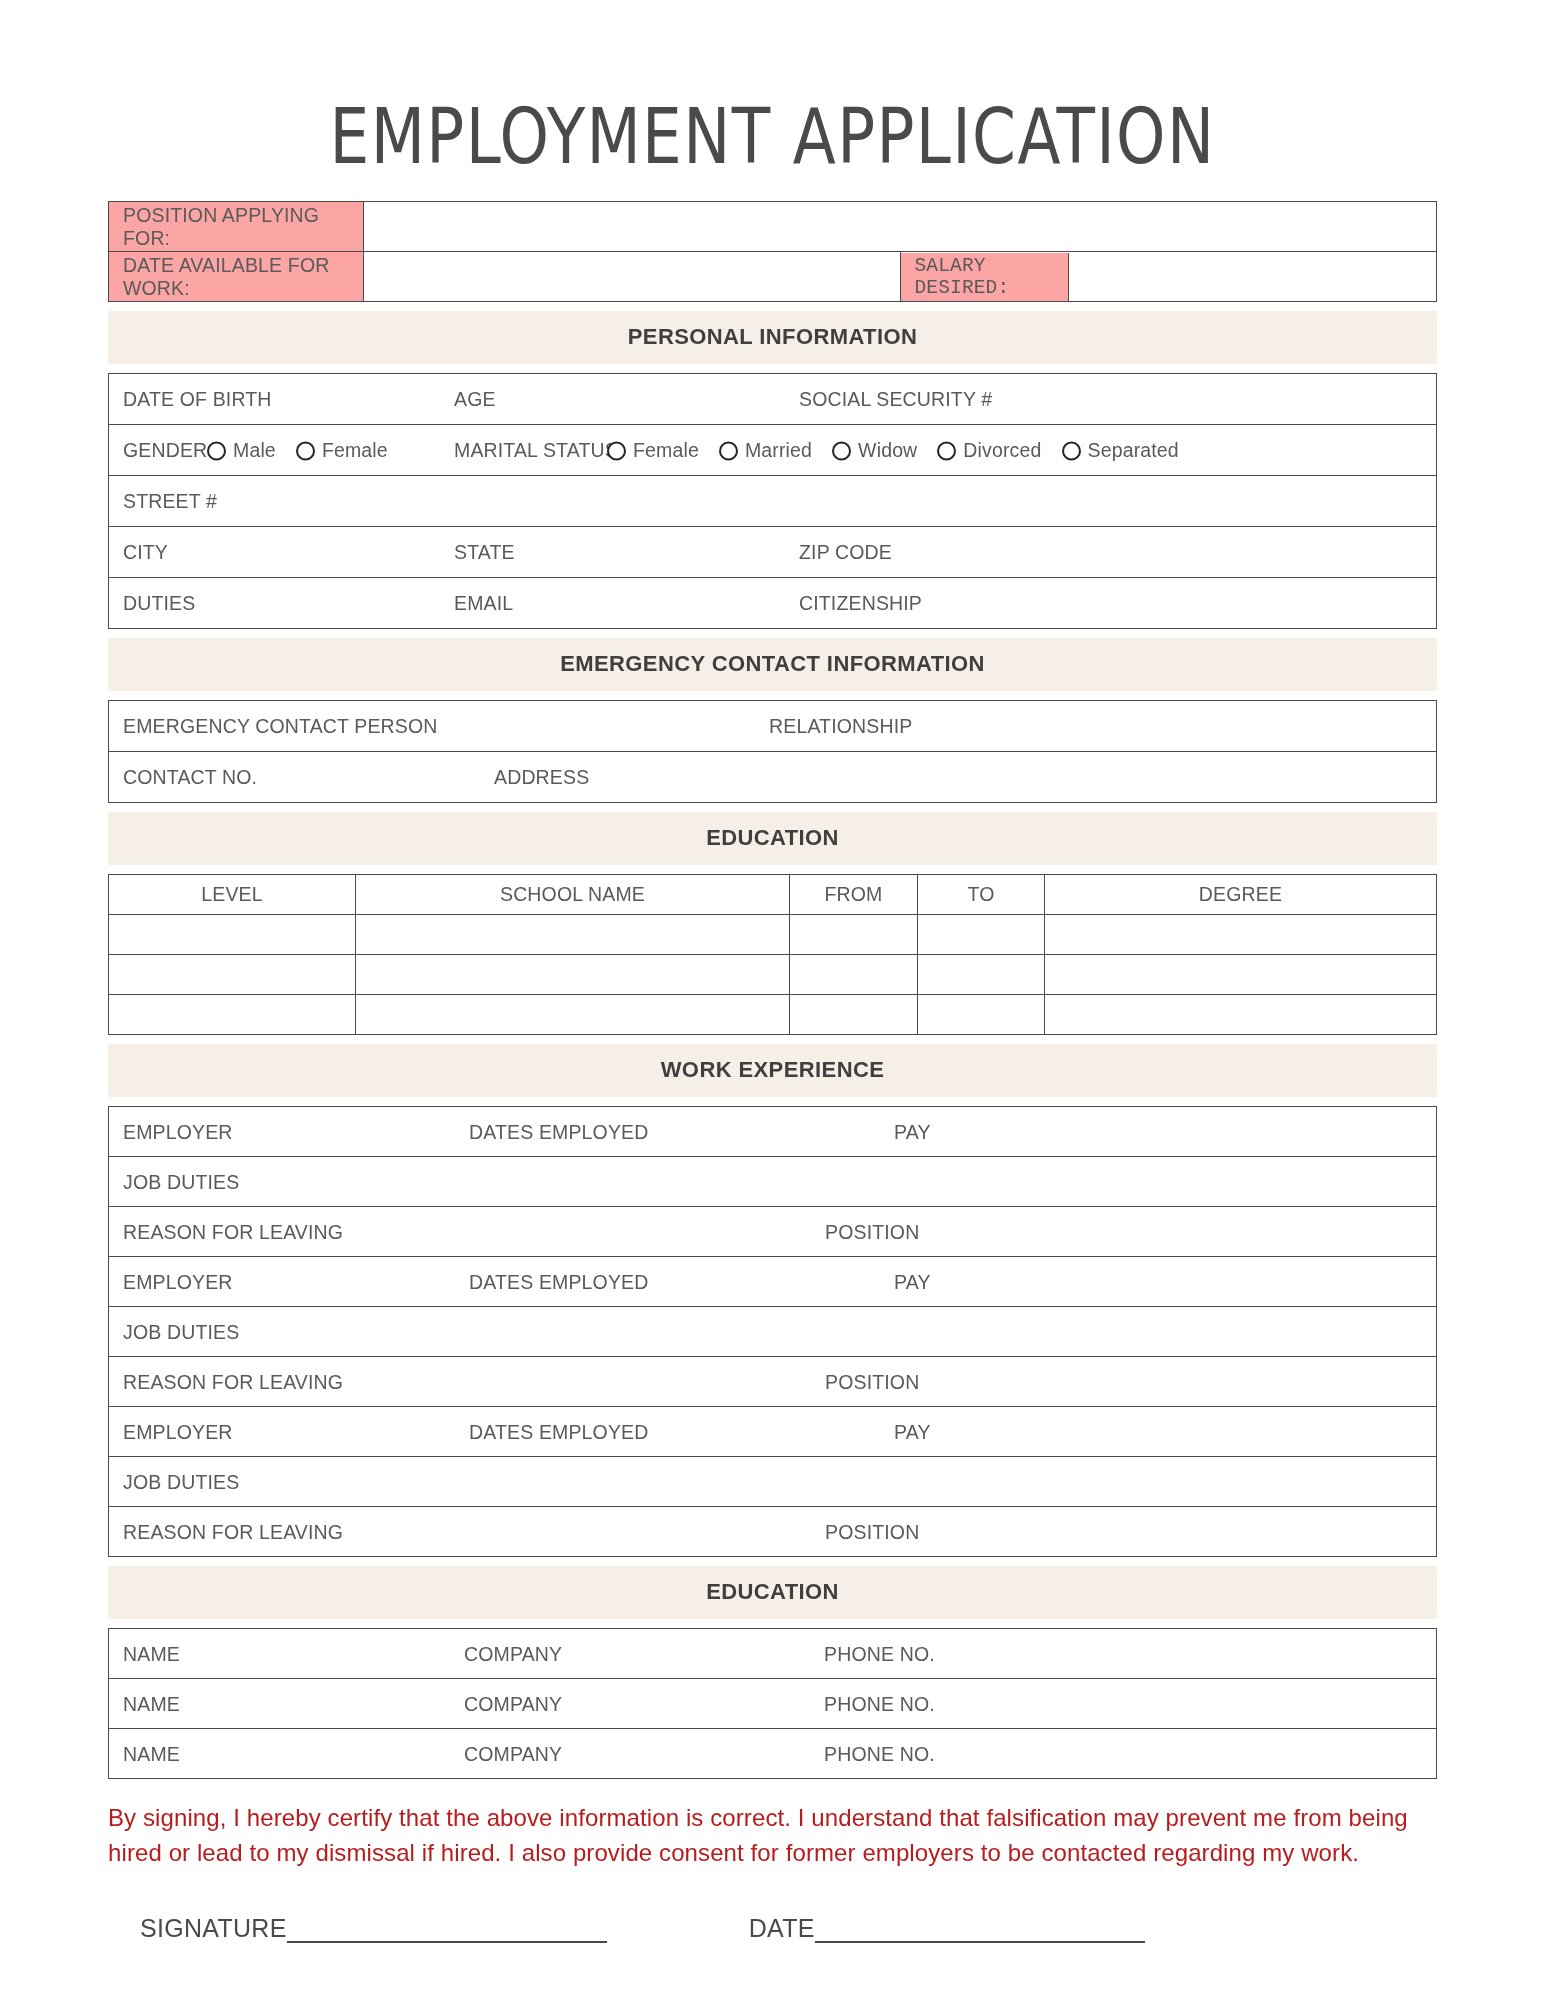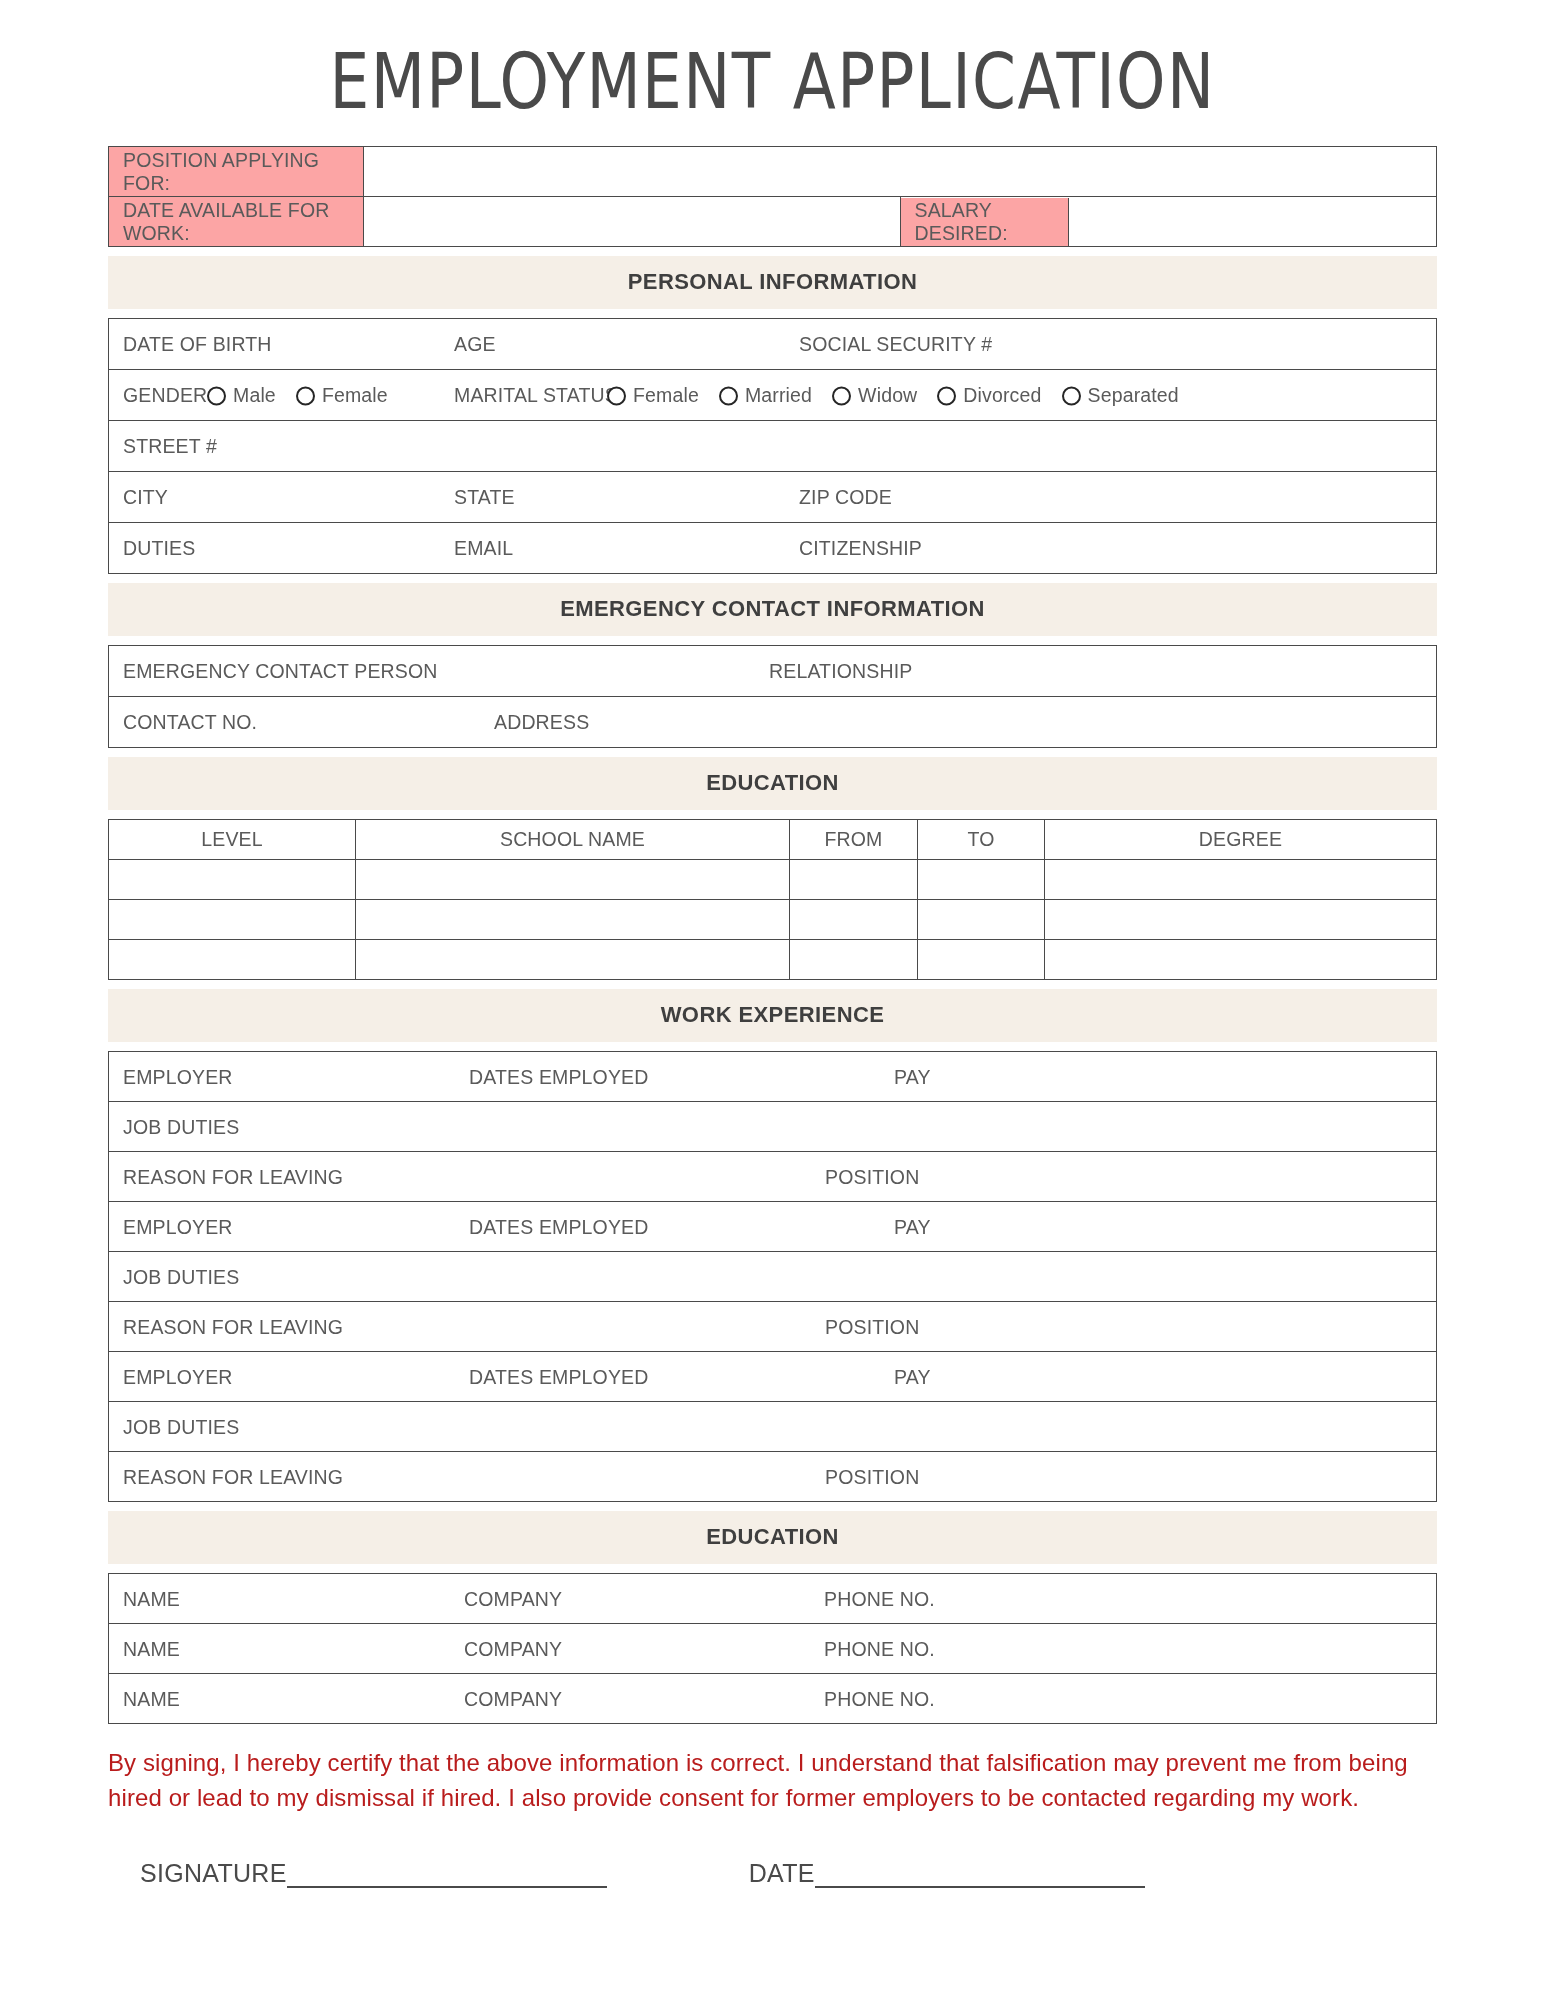--- a/index.html
+++ b/index.html
@@ -14,21 +14,22 @@
     font-family: "Liberation Sans", sans-serif;
     color: #3f3f3f;
     -webkit-font-smoothing: antialiased;
   }
 
   .page {
     position: relative;
     width: 1545px;
     height: 1935px;
     background: #ffffff;
-    padding: 0 108px;
+    padding: 16px 108px;
+    margin-top: 39px;
   }
 
   
   .title {
     text-align: center;
     font-size: 76px;
     line-height: 1.0;
     font-weight: 400;
     letter-spacing: 1.5px;
     color: #4a4a4a;
@@ -173,21 +174,21 @@
 
   <table class="tbl">
     <tbody>
         <tr>
       <td class="beige" style="width:255px;">POSITION APPLYING FOR:</td>
       <td class="blank" colspan="2"></td>
     </tr>
     <tr>
       <td class="beige" style="width:255px;">DATE AVAILABLE FOR WORK:</td>
       <td class="blank" style="width:370px;"></td>
-      <td class="blank" style="padding:0;">
+      <td class="blank" style="padding:0;font-family:Liberation Mono, monospace;">
         <table style="width:100%;border-collapse:collapse;table-layout:fixed;">
           <tbody>
                 <tr>
             <td class="beige" style="width:168px;border:none;border-right:1.6px solid #4a4a4a;height:48px;padding:0 14px;font-size:19.5px;color:#5a5a5a;">SALARY DESIRED:</td>
             <td style="border:none;height:48px;"></td>
           </tr>
         </tbody>
             </table>
       </td>
     </tr>

